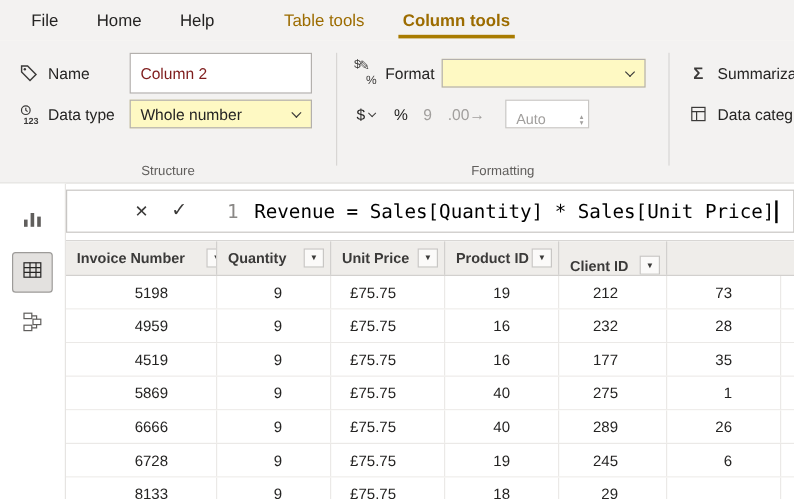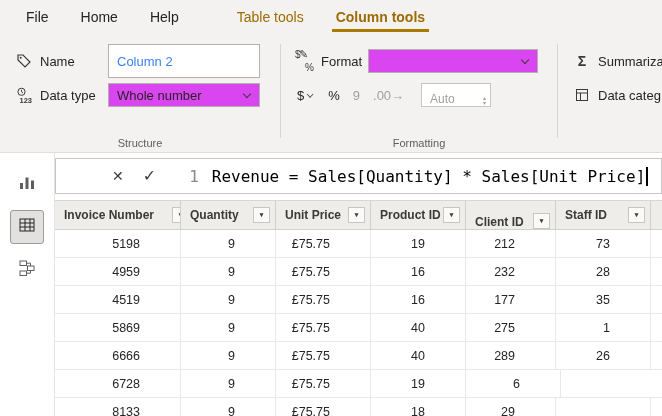--- a/index.html
+++ b/index.html
@@ -21,22 +21,22 @@
   .group-structure{width:280px;}
   .group-formatting{width:276px;}
   .group-properties{width:220px;}
   .v-divider{width:1px;background:#d8d6d4;margin:10px 0 14px;flex:0 0 auto;}
   .group-label{position:absolute;bottom:3px;left:0;right:0;text-align:center;font-size:11px;color:#605e5c;}
   .field-row{display:flex;align-items:center;height:26px;margin-bottom:8px;gap:6px;font-size:13px;}
   .field-label{display:inline-block;}
   .lbl-w{width:62px;flex:0 0 auto;}
   .icon{display:inline-flex;align-items:center;justify-content:center;width:20px;flex:0 0 auto;}
   .text-input{width:152px;height:24px;border:1px solid #b3b0ad;background:#fff;font-size:13px;
-    padding:16px 8px;box-sizing:border-box;font-family:"Liberation Sans",sans-serif;color:#3b82f6;}
-  .select{height:24px;border:1px solid #b3b0ad;background:#d946ef;display:flex;align-items:center;
+    padding:16px 8px;box-sizing:border-box;font-family:"Liberation Sans",sans-serif;color:#7f1d1d;}
+  .select{height:24px;border:1px solid #b3b0ad;background:#fef9c3;display:flex;align-items:center;
     justify-content:space-between;padding:0 7px 0 8px;font-size:13px;box-sizing:border-box;cursor:pointer;}
   .w-datatype{width:152px;}
   .w-format{width:170px;}
   .chev{width:9px;height:9px;position:relative;flex:0 0 auto;}
   .chev::before{content:"";position:absolute;top:0;left:1px;width:5px;height:5px;
     border-right:1.4px solid #3b3a39;border-bottom:1.4px solid #3b3a39;transform:rotate(45deg);}
   .fmt-buttons{display:flex;align-items:center;gap:9px;height:26px;font-size:13px;}
   .fmt-btn{display:flex;align-items:flex-end;gap:2px;cursor:pointer;color:#252423;padding:2px 2px;}
   .fmt-btn .chev{transform:scale(.8);margin-bottom:3px;}
   .fmt-btn.disabled{color:#a19f9d;cursor:default;}
@@ -232,24 +232,20 @@
               <span class="filter-btn">▾</span>
             </div>
             <div class="th" style="width: 95px;">
               <span>Product ID</span>
               <span class="filter-btn">▾</span>
             </div>
             <div class="th" style="width: 90px; align-items: flex-end;">
               <span>Client ID</span>
               <span class="filter-btn">▾</span>
             </div>
-            <div class="th" style="width: 95px;">
-              <span>Staff ID</span>
-              <span class="filter-btn">▾</span>
-            </div>
           </div>
         <div class="tbody">
             <div class="tr">
               <div class="td" style="width: 126px;">5198</div>
               <div class="td" style="width: 95px;">9</div>
               <div class="td" style="width: 95px;">£75.75</div>
               <div class="td" style="width: 95px;">19</div>
               <div class="td" style="width: 90px;">212</div>
               <div class="td" style="width: 95px;">73</div>
             </div>
@@ -283,20 +279,21 @@
               <div class="td" style="width: 95px;">£75.75</div>
               <div class="td" style="width: 95px;">40</div>
               <div class="td" style="width: 90px;">289</div>
               <div class="td" style="width: 95px;">26</div>
             </div>
             <div class="tr">
               <div class="td" style="width: 126px;">6728</div>
               <div class="td" style="width: 95px;">9</div>
               <div class="td" style="width: 95px;">£75.75</div>
               <div class="td" style="width: 95px;">19</div>
+              <div class="td" style="width: 90px;">245</div>
               <div class="td" style="width: 95px;">6</div>
             </div>
             <div class="tr">
               <div class="td" style="width: 126px;">8133</div>
               <div class="td" style="width: 95px;">9</div>
               <div class="td" style="width: 95px;">£75.75</div>
               <div class="td" style="width: 95px;">18</div>
               <div class="td" style="width: 90px;">29</div>
               <div class="td" style="width: 95px;"></div>
             </div>

